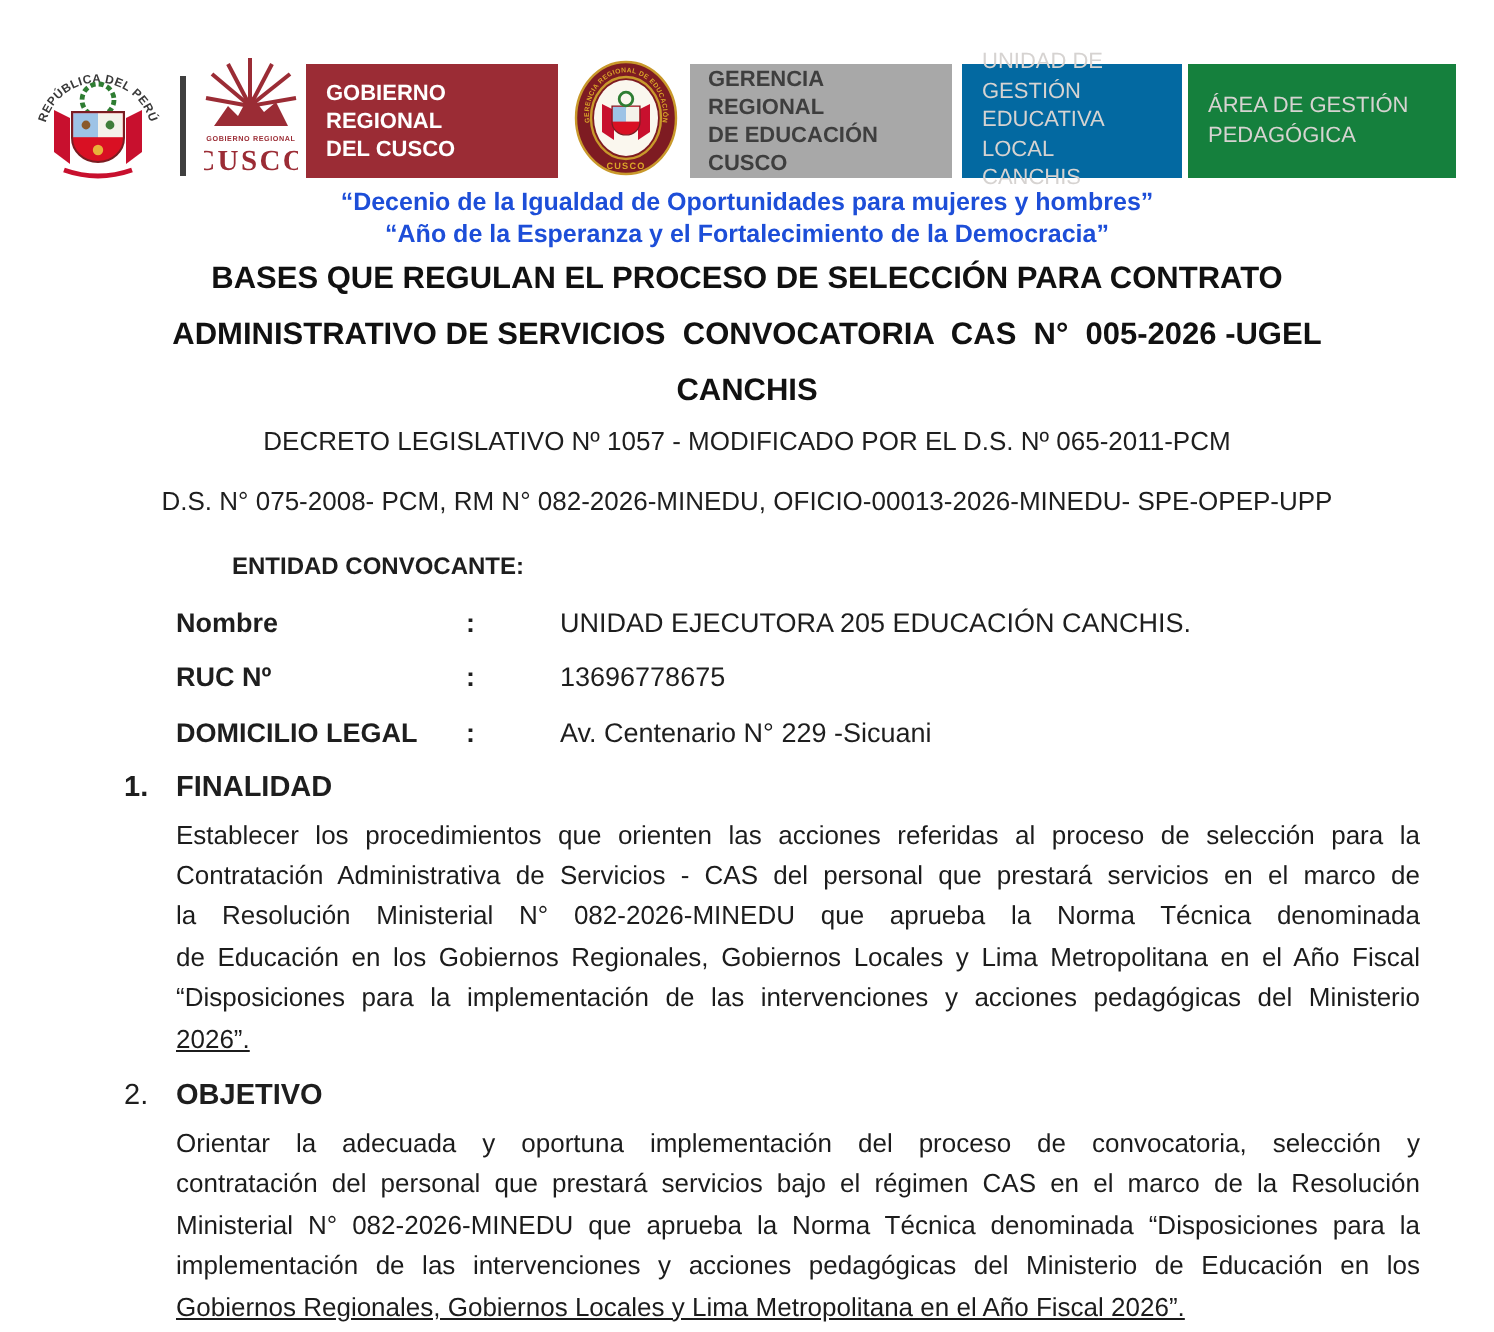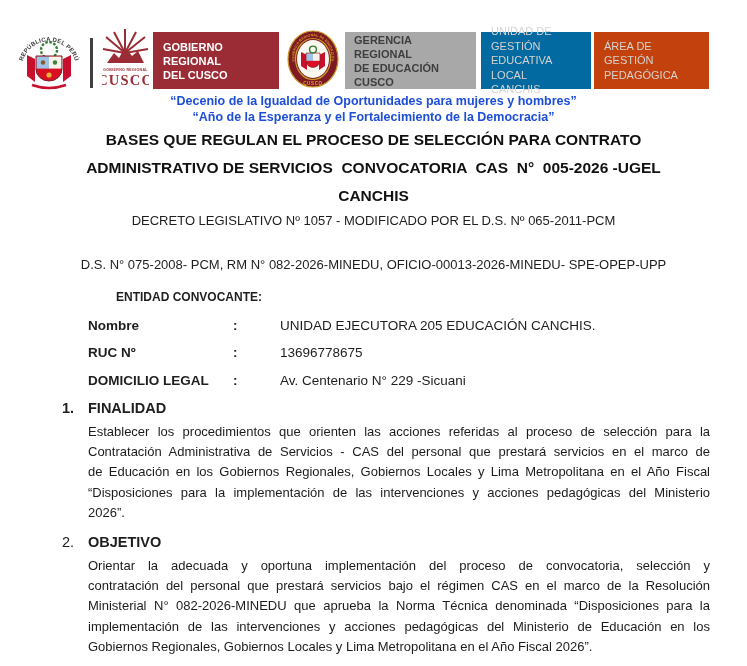--- a/index.html
+++ b/index.html
@@ -17,46 +17,46 @@
     padding:25px 0 0 18px;height:66px;
   }
   .coat-of-arms{width:62px;height:66px;flex:none;}
   .sep-bar{flex:none;width:3px;height:50px;background:#3f3f3f;margin:13px 0 0 10px;}
   .cusco-logo{flex:none;width:47px;height:60px;margin:4px 0 0 9px;}
   .banner{flex:none;height:57px;margin-top:7px;display:flex;flex-direction:column;justify-content:center;box-sizing:border-box;}
   .banner-gobierno{width:126px;margin-left:4px;background:#9b2c35;color:#ffffff;font-weight:bold;font-size:11px;line-height:14px;padding:0 10px;}
   .seal{flex:none;width:52px;height:58px;margin:5px 0 0 8px;}
   .banner-gerencia{width:131px;margin-left:6px;background:#a8a8a8;color:#3e3e3e;font-weight:bold;font-size:11px;line-height:14px;padding:0 9px;}
   .banner-ugel{width:110px;margin-left:5px;background:#0369a1;color:#d6d3d1;font-size:11px;line-height:14.5px;padding:0 10px;}
-  .banner-area{width:115px;margin-left:3px;background:#c2410c;color:#d6d3d1;font-size:11px;line-height:14.5px;padding:0 10px;}
+  .banner-area{width:134px;margin-left:3px;background:#15803d;color:#d6d3d1;font-size:11px;line-height:14.5px;padding:0 10px;}
   
   .quotes{margin-top:3px;text-align:center;font-weight:bold;font-size:12.5px;line-height:15.5px;color:#1d4ed8;}
   
   .title{margin-top:1px;text-align:center;font-weight:bold;font-size:15.5px;line-height:28px;color:#111111;}
   .title-line{white-space:pre;}
   
   .decree{text-align:center;font-size:13px;line-height:16px;color:#1e1e1e;}
   .decree1{margin-top:3px;}
-  .decree2{margin-top:28px;}
+  .decree2{margin-top:14px;}
   
   .entity{margin:17px 0 0 88px;}
   .entity-heading{font-weight:bold;font-size:12px;line-height:15px;margin-left:28px;}
   .entity-row{display:grid;grid-template-columns:145px 47px 1fr;margin-top:12.5px;font-size:13.5px;line-height:15px;}
   .row-label{font-weight:bold;}
   .row-colon{font-weight:bold;}
   
   .section{margin:12px 0 0 62px;}
   .section2{margin-top:10px;}
   .section-head{font-size:14.5px;line-height:16px;}
   .section-num{display:inline-block;width:26px;font-weight:bold;}
   .section-num.regular{font-weight:normal;}
   .section-title{font-weight:bold;}
   .para{margin:6px 0 0 26px;width:622px;font-size:13px;line-height:20.4px;color:#1c1c1c;}
   .jline{text-align:justify;text-align-last:justify;}
-  .jline.last-line{text-align:right;text-align-last:left;}
+  .jline.last-line{text-align:right;text-align-last:left;text-decoration:underline;}
 </style>
 </head>
 <body>
 
 <div class="page">
 
   <div class="header-row">
 
     <svg class="coat-of-arms" viewBox="0 0 62 66">
       <defs>
@@ -169,20 +169,21 @@
     </div>
   </div>
 
   <div class="section">
     <div class="section-head">
       <span class="section-num">1.</span><span class="section-title">FINALIDAD</span>
     </div>
     <div class="para">
         <div class="jline">Establecer los procedimientos que orienten las acciones referidas al proceso de selección para la</div>
         <div class="jline">Contratación Administrativa de Servicios - CAS del personal que prestará servicios en el marco de</div>
+        <div class="jline">la Resolución Ministerial N° 082-2026-MINEDU que aprueba la Norma Técnica denominada</div>
         <div class="jline">de Educación en los Gobiernos Regionales, Gobiernos Locales y Lima Metropolitana en el Año Fiscal</div>
         <div class="jline">“Disposiciones para la implementación de las intervenciones y acciones pedagógicas del Ministerio</div>
         <div class="jline last-line">2026”.</div>
       </div>
   </div>
 
   <div class="section section2">
     <div class="section-head">
       <span class="section-num regular">2.</span><span class="section-title">OBJETIVO</span>
     </div>

